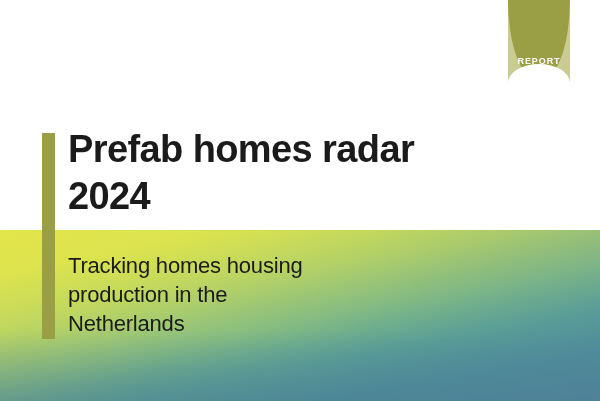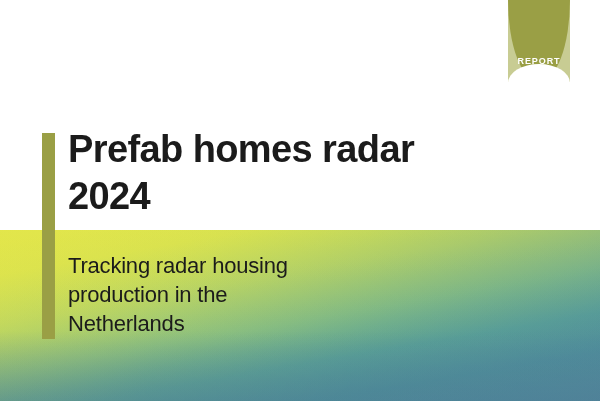--- a/index.html
+++ b/index.html
@@ -175,15 +175,15 @@
   <div class="badge">
     <div class="badge-wing"></div>
     <div class="badge-core"></div>
     <div class="badge-notch"></div>
     <div class="badge-label">REPORT</div>
   </div>
 
   <div class="accent-bar"></div>
 
   <h1 class="title">Prefab homes radar 2024</h1>
-  <p class="subtitle">Tracking radar housing production in the Netherlands</p>
+  <p class="subtitle">Tracking homes housing production in the Netherlands</p>
 
 </div>
 
 </body></html>

